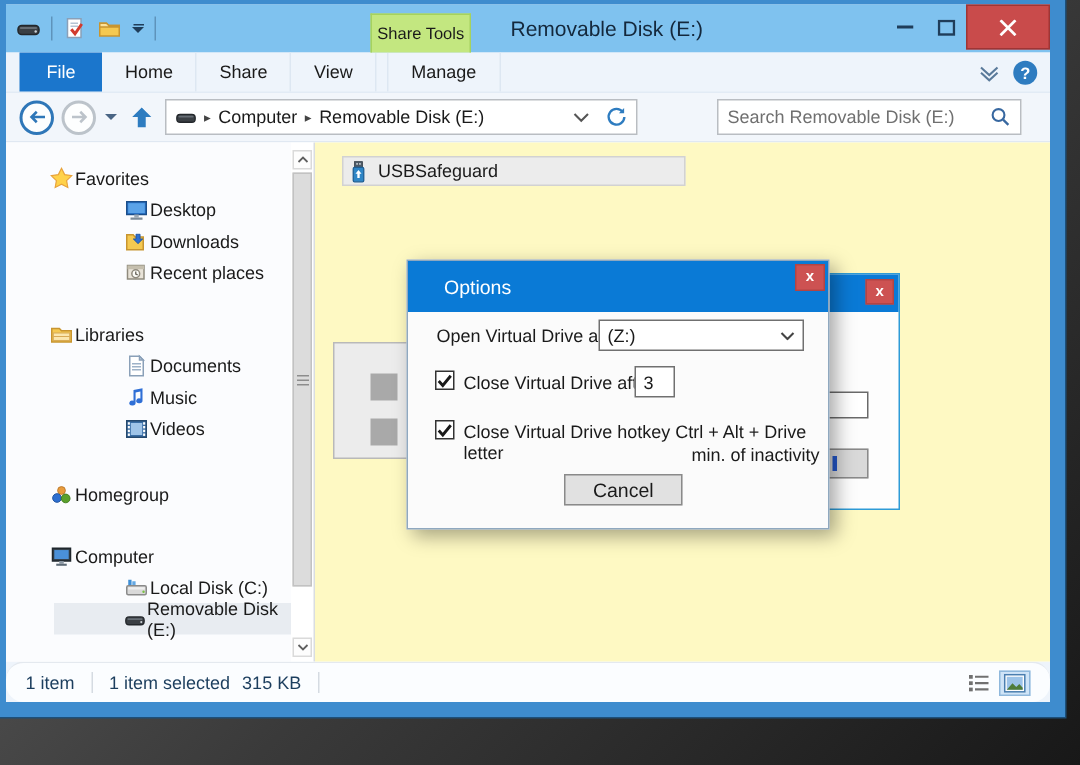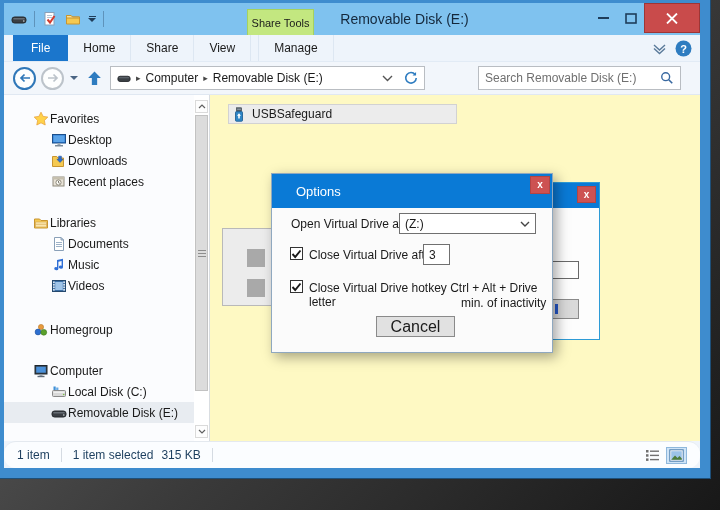--- a/index.html
+++ b/index.html
@@ -53,21 +53,21 @@
   .searchbox { margin-left:48px; flex:0 0 203px; height:24px; background:#fff; border:1px solid #b9bdc2;
                display:flex; align-items:center; padding:0 6px; }
   .searchbox input { flex:1; border:none; outline:none; font-size:12px; color:#ec4899;
                      font-family:"Liberation Sans",sans-serif; background:transparent; }
   .searchbox input::placeholder { color:#707070; opacity:1; }
 
   
   .main { position:relative; display:flex; height:346px; background:#fdfdfe; }
   .sidebar { width:190px; background:#fbfcfe; padding-top:13px; font-size:12px; color:#1a1a1a; }
   .sb-row { height:21px; display:flex; align-items:center; gap:1px; padding-left:29px; }
-  .sb-row.child { padding-left:47px; }
+  .sb-row.child { padding-left:47px;margin-left:32px; }
   .sb-row.selected { background:#e8ecf1; }
   .sb-gap20 { height:20px; } .sb-gap23 { height:23px; }
   .sb-scroll { width:16px; position:relative; background:#fff; border-right:1px solid #d9dde1; }
   .sb-btn { position:absolute; left:1px; width:13px; height:13px; background:#fdfdfd; border:1px solid #dadada;
             display:flex; align-items:center; justify-content:center; }
   .sb-up { top:5px; } .sb-down { top:330px; }
   .sb-thumb { position:absolute; left:1px; top:20px; width:13px; height:276px; background:#dcdcdc;
               border:1px solid #c2c2c2; display:flex; flex-direction:column; align-items:center; justify-content:center; gap:2px; }
   .sb-thumb .g { width:8px; height:1px; background:#8d8d8d; }
 
@@ -103,21 +103,21 @@
   .combo { position:absolute; left:127px; top:39px; width:137px; height:21px; background:#fff;
            border:1px solid #707070; display:flex; align-items:center; font-size:12px;
            color:#1a1a1a; padding:0 5px; }
   .combo .sp { flex:1; }
   .checkbox { position:absolute; width:13px; height:13px; background:#fff; border:1px solid #333;
               display:flex; align-items:center; justify-content:center; }
   .mini-input { position:absolute; left:151px; top:70px; width:27px; height:21px;
                 border:1px solid #707070; background:#fff; font-size:12px; color:#1a1a1a;
                 text-align:left; padding-left:5px; font-family:"Liberation Sans",sans-serif; outline:none; }
   .dlg-btn { position:absolute; top:142px; height:21px; background:#e1e1e1; border:1px solid #8a8a8a;
-             font-size:16px; color:#1a1a1a; display:flex; align-items:center; justify-content:center;
+             font-size:13px; color:#1a1a1a; display:flex; align-items:center; justify-content:center;
              font-family:"Liberation Sans",sans-serif; }
   .btn-cancel { left:104px; width:79px; }
   .btn-ok { left:189px; width:76px; border:1px solid #5a9fd4; box-shadow:inset 0 0 0 1px #cfe2f2; }
 
   
   .statusbar { height:27px; background:#fbfdff; border-top:1px solid #e4e9ef; display:flex;
                align-items:center; padding:0 13px; font-size:12px; color:#1c3e5e; gap:11px;border-radius:12px; }
   .st-sep { width:1px; height:14px; background:#d5dbe2; }
   .view-icons { margin-left:auto; display:flex; align-items:center; gap:6px; }
   .view-sel { background:#cfe4f7; border:1px solid #8fb8dc; padding:1px 2px; display:flex; }

